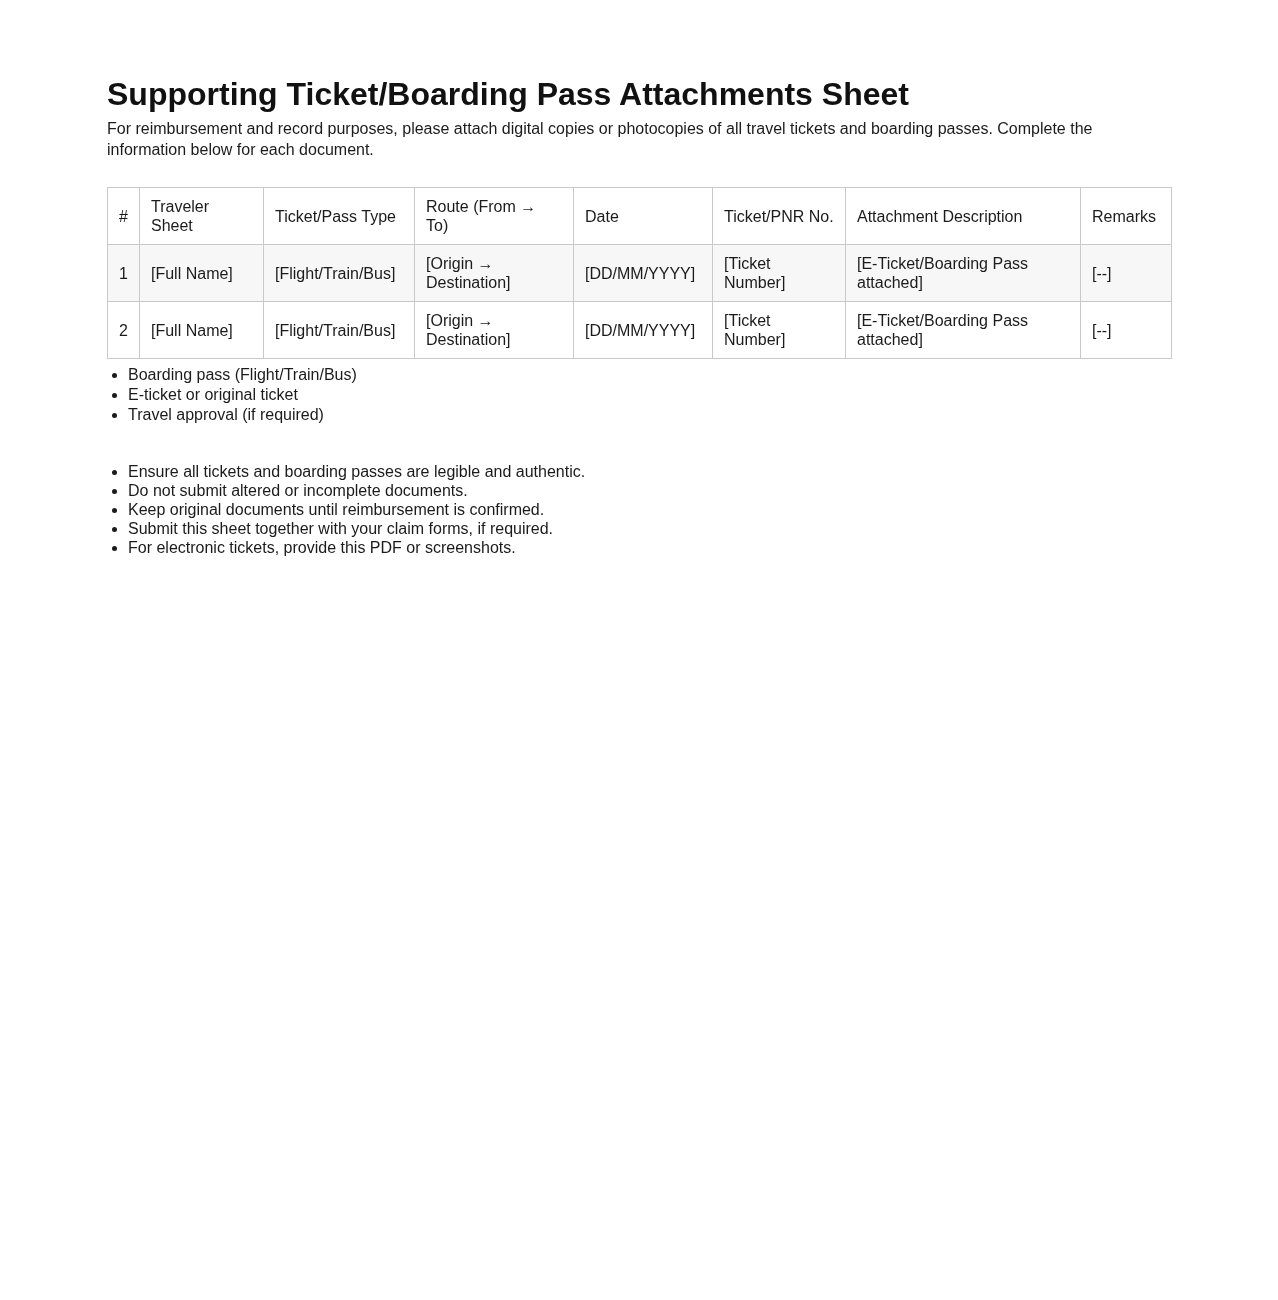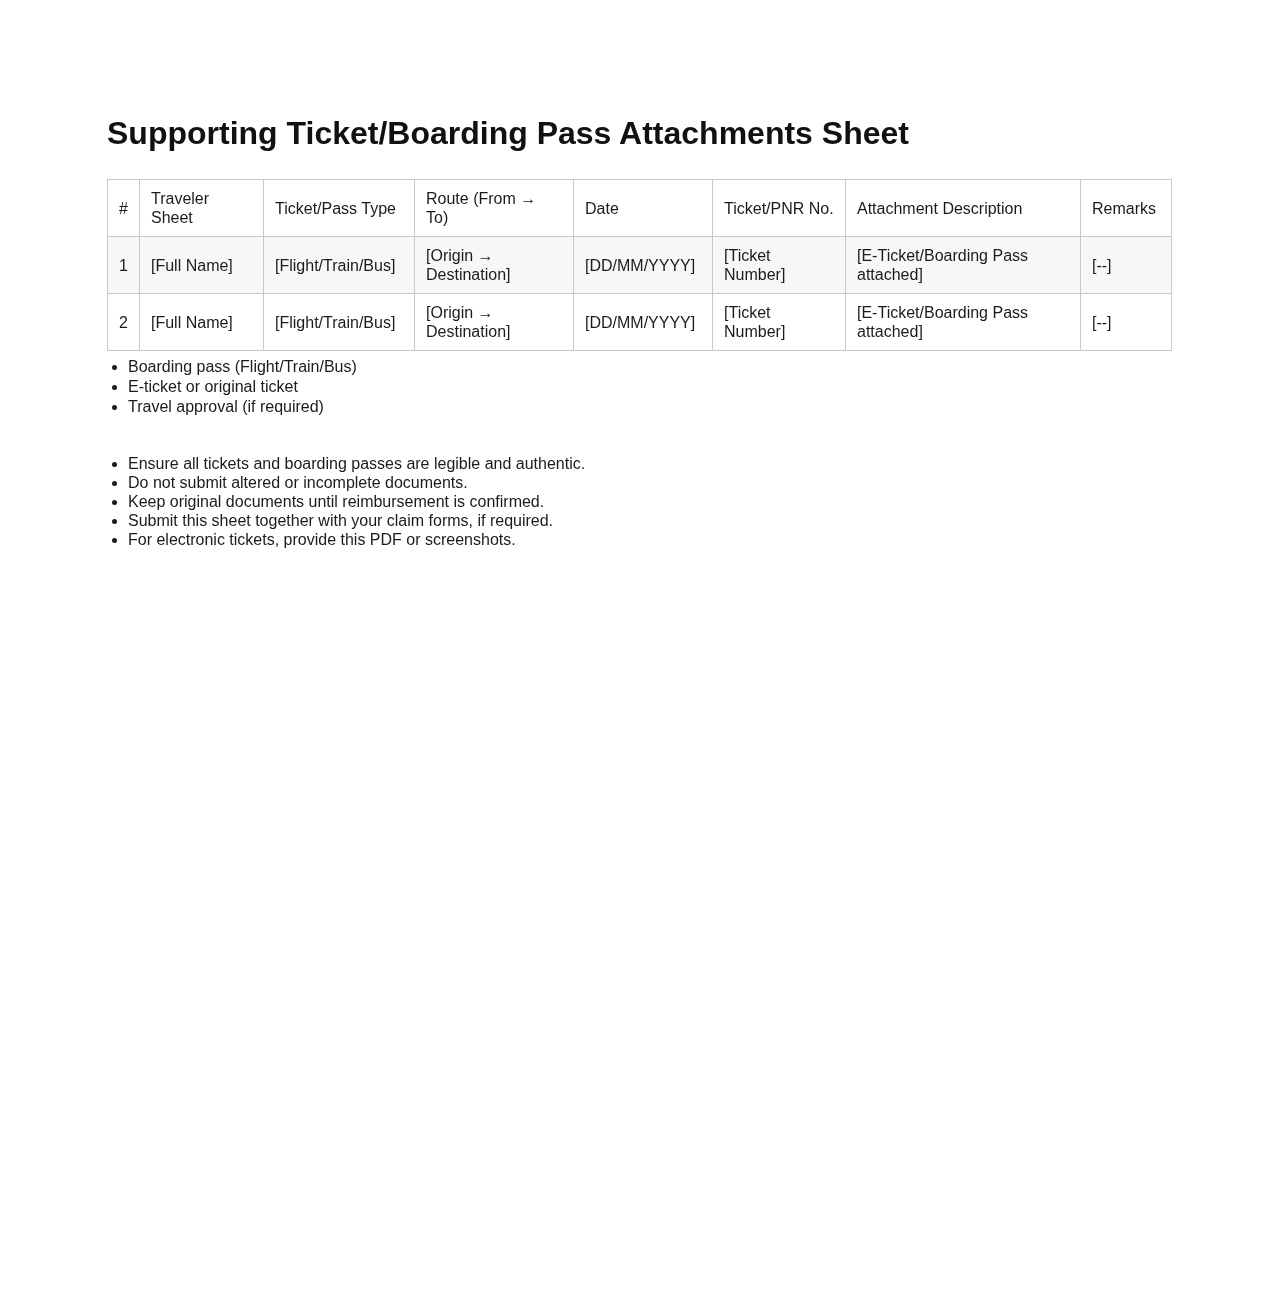--- a/index.html
+++ b/index.html
@@ -5,21 +5,21 @@
   * { margin: 0; padding: 0; box-sizing: border-box; }
   html, body {
     background: #ffffff;
     font-family: "Liberation Sans", sans-serif;
     color: #1b1b1b;
     font-size: 16px;
   }
   .page {
     width: 1064px;
     margin-left: 107px;
-    padding-top: 115px;
+    padding-top: 76px;
   }
   h1.title {
     font-size: 32px;
     font-weight: bold;
     color: #111111;
     line-height: 37px;
     letter-spacing: 0;
   }
   p.intro {
     margin-top: 5px;
@@ -59,20 +59,21 @@
   }
   ul.notes li { line-height: 19px; }
 </style>
 </head>
 <body>
 
 <div class="page">
 
   <h1 class="title">Supporting Ticket/Boarding Pass Attachments Sheet</h1>
 
+  <p class="intro">For reimbursement and record purposes, please attach digital copies or photocopies of all travel tickets and boarding passes. Complete the information below for each document.</p>
 
   <table class="attachments">
     <colgroup>
       <col style="width:32px">
       <col style="width:124px">
       <col style="width:151px">
       <col style="width:159px">
       <col style="width:139px">
       <col style="width:133px">
       <col style="width:235px">

